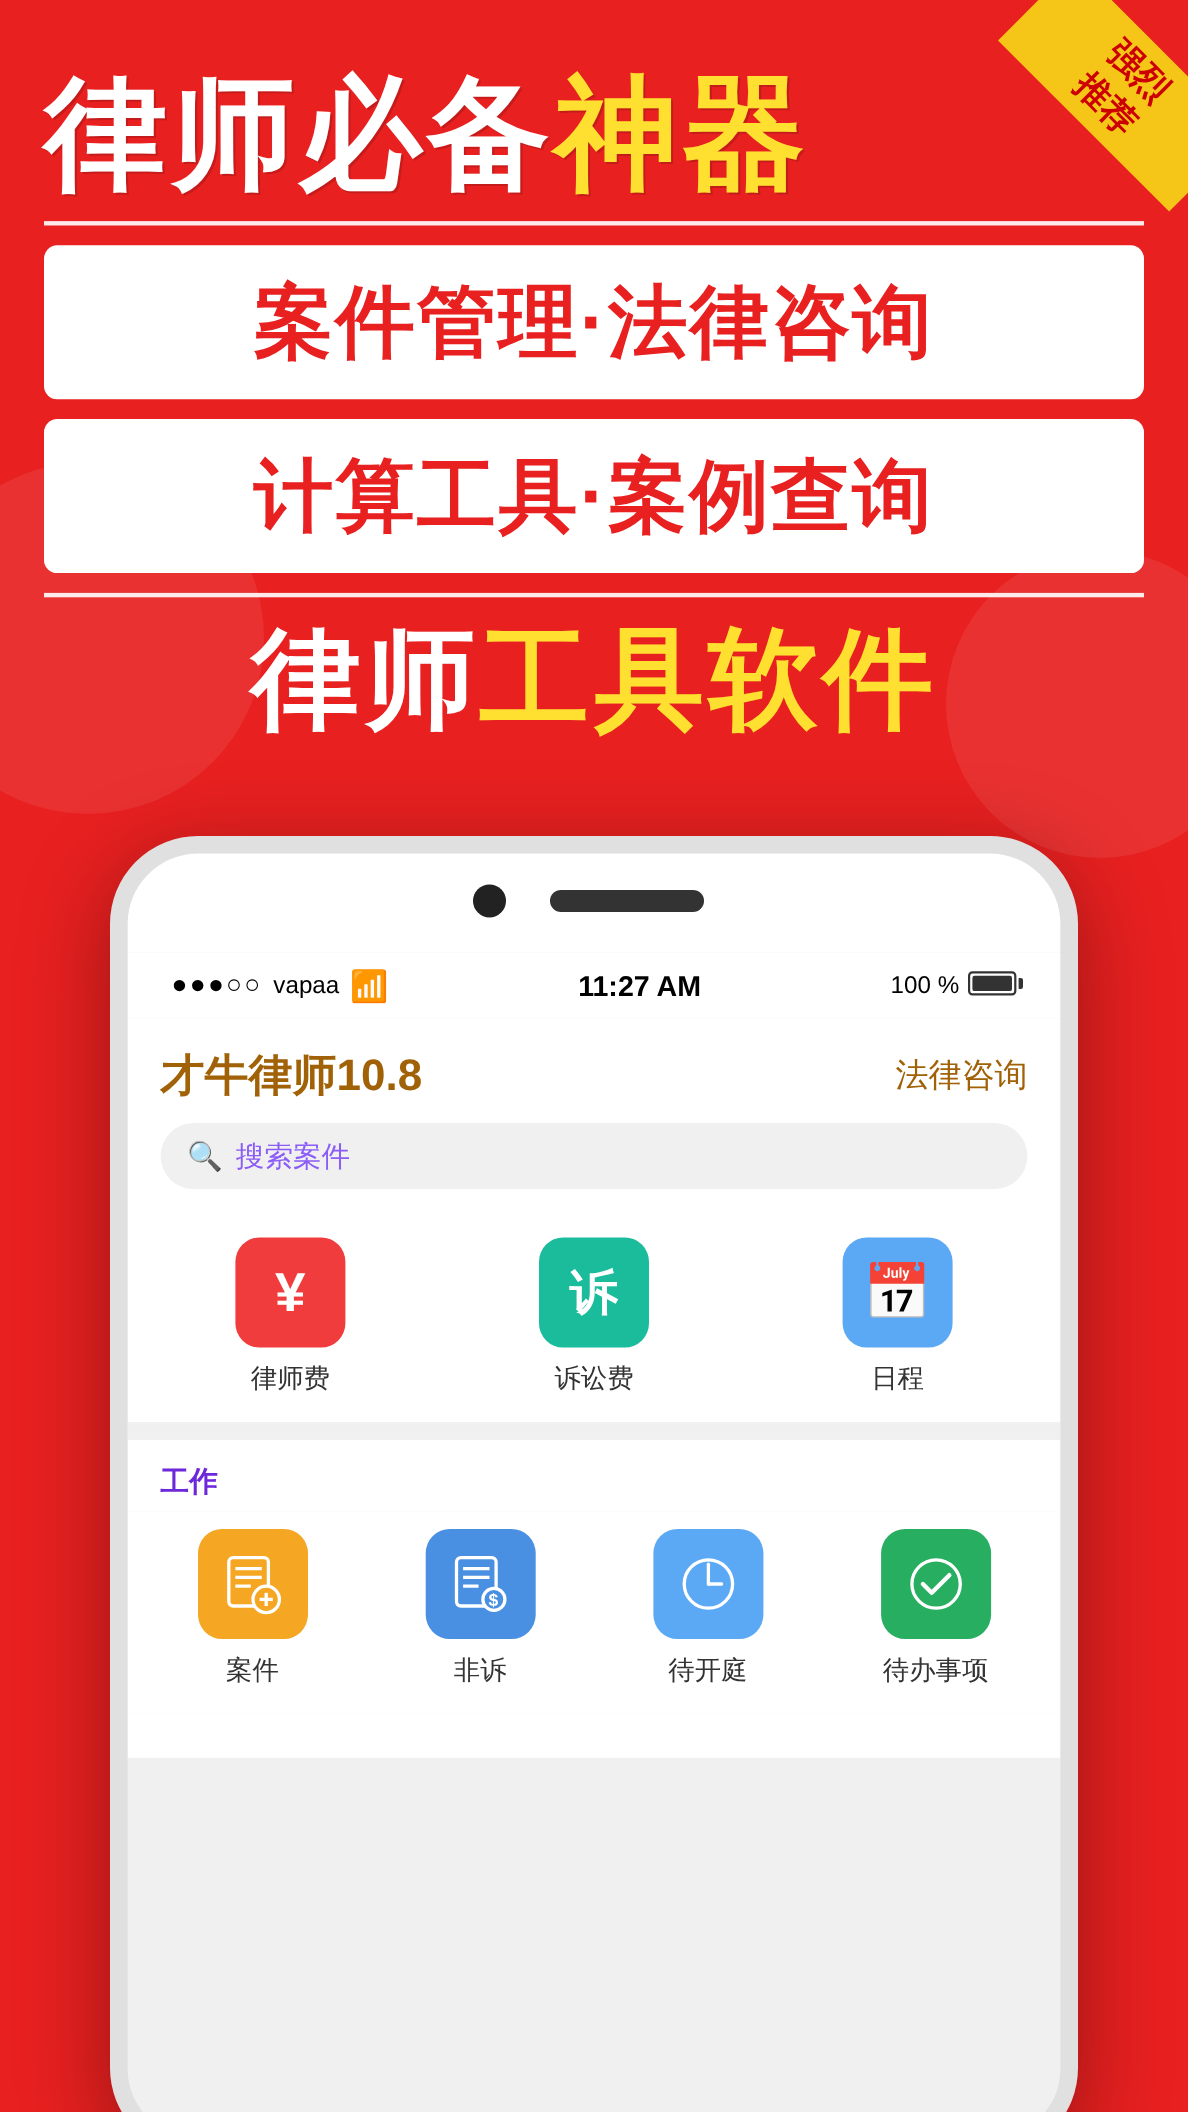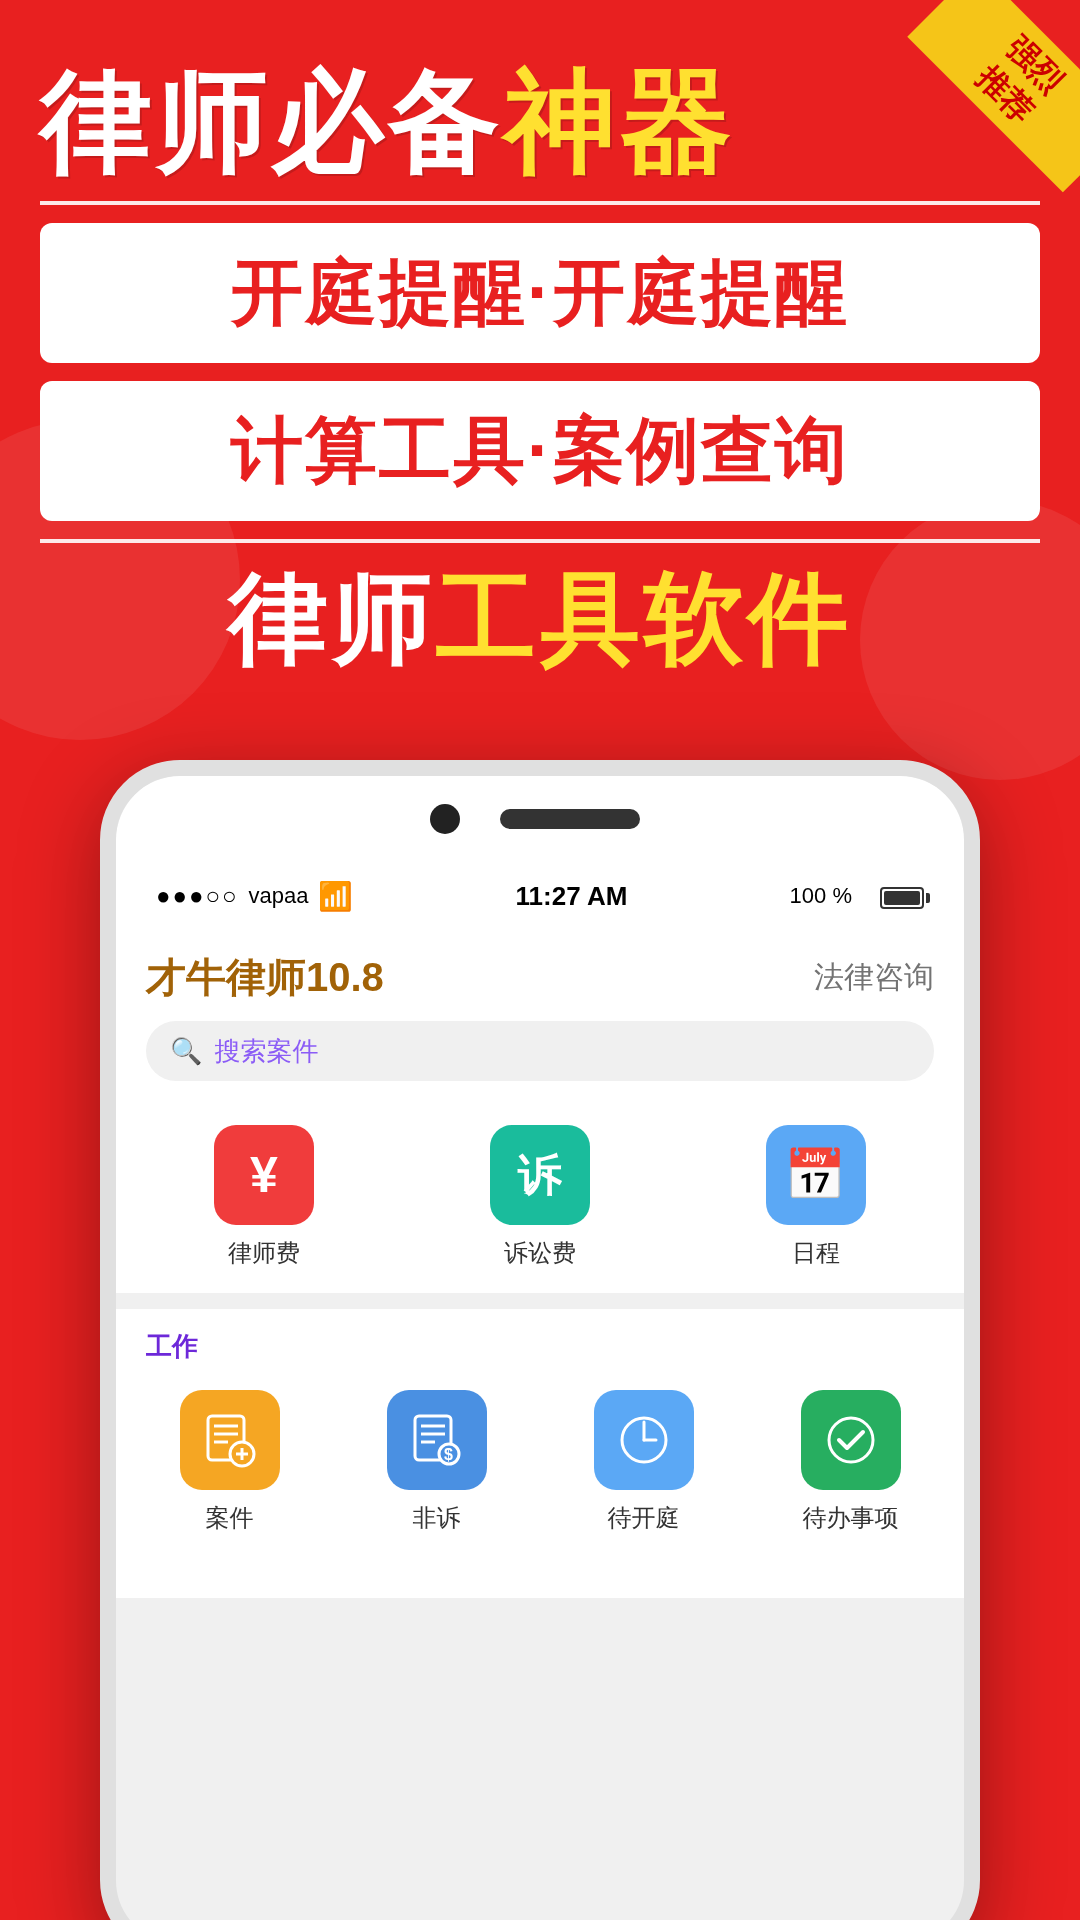--- a/index.html
+++ b/index.html
@@ -173,21 +173,21 @@
       justify-content: space-between;
       padding: 0 40px;
       font-size: 24px;
       color: #000;
     }
     .status-left { display: flex; align-items: center; gap: 10px; }
     .status-dots { letter-spacing: 2px; }
     .status-carrier { font-size: 22px; }
     .status-wifi { font-size: 28px; }
     .status-center { font-size: 26px; font-weight: 600; }
-    .status-right { display: flex; align-items: flex-end; gap: 24px; font-size: 22px; }
+    .status-right { display: flex; align-items: flex-start; gap: 4px; font-size: 22px; }
     .battery-icon {
       display: inline-block;
       width: 44px;
       height: 22px;
       border: 2px solid #333;
       border-radius: 4px;
       position: relative;
       margin-left: 4px;
     }
     .battery-icon::after {
@@ -219,21 +219,21 @@
       align-items: center;
       justify-content: space-between;
     }
     .app-title {
       font-size: 40px;
       font-weight: 700;
       color: #a16207;
     }
     .app-link {
       font-size: 30px;
-      color: #737373;
+      color: #a16207;
     }
 
     
     .search-bar {
       background: #fff;
       padding: 0 30px 20px;
     }
     .search-input {
       background: #f0f0f0;
       border-radius: 30px;
@@ -331,21 +331,21 @@
 
   <div class="promo-area">
 
     <div class="title-line1">
       <span>律师必备</span><span class="highlight">神器</span>
     </div>
 
     <div class="divider-white"></div>
 
     <div class="feature-box">
-      <div class="feature-box-text">开庭提醒·开庭提醒</div>
+      <div class="feature-box-text">案件管理·法律咨询</div>
     </div>
 
     <div class="feature-box">
       <div class="feature-box-text">计算工具·案例查询</div>
     </div>
 
     <div class="divider-white"></div>
 
     <div class="title-line3">
       <span>律师</span><span class="highlight">工具软件</span>

